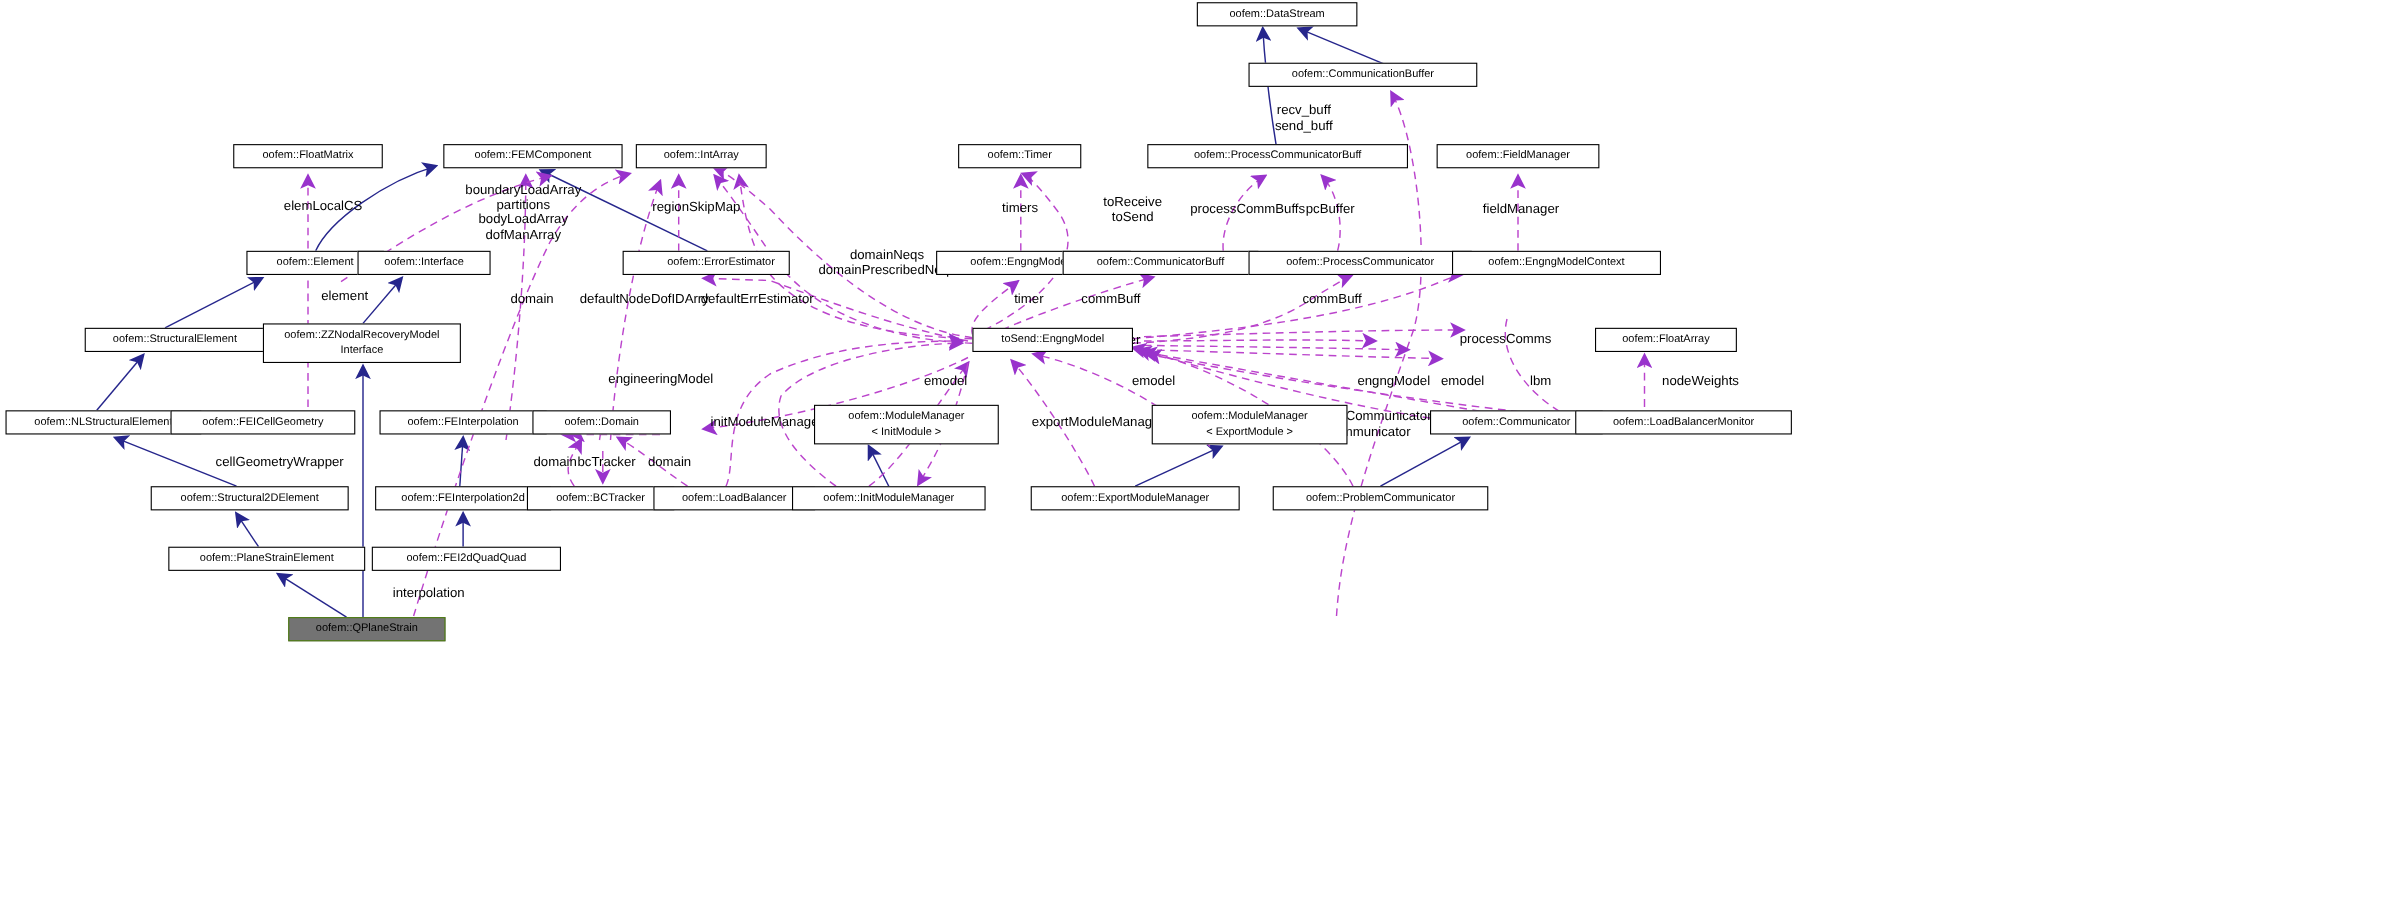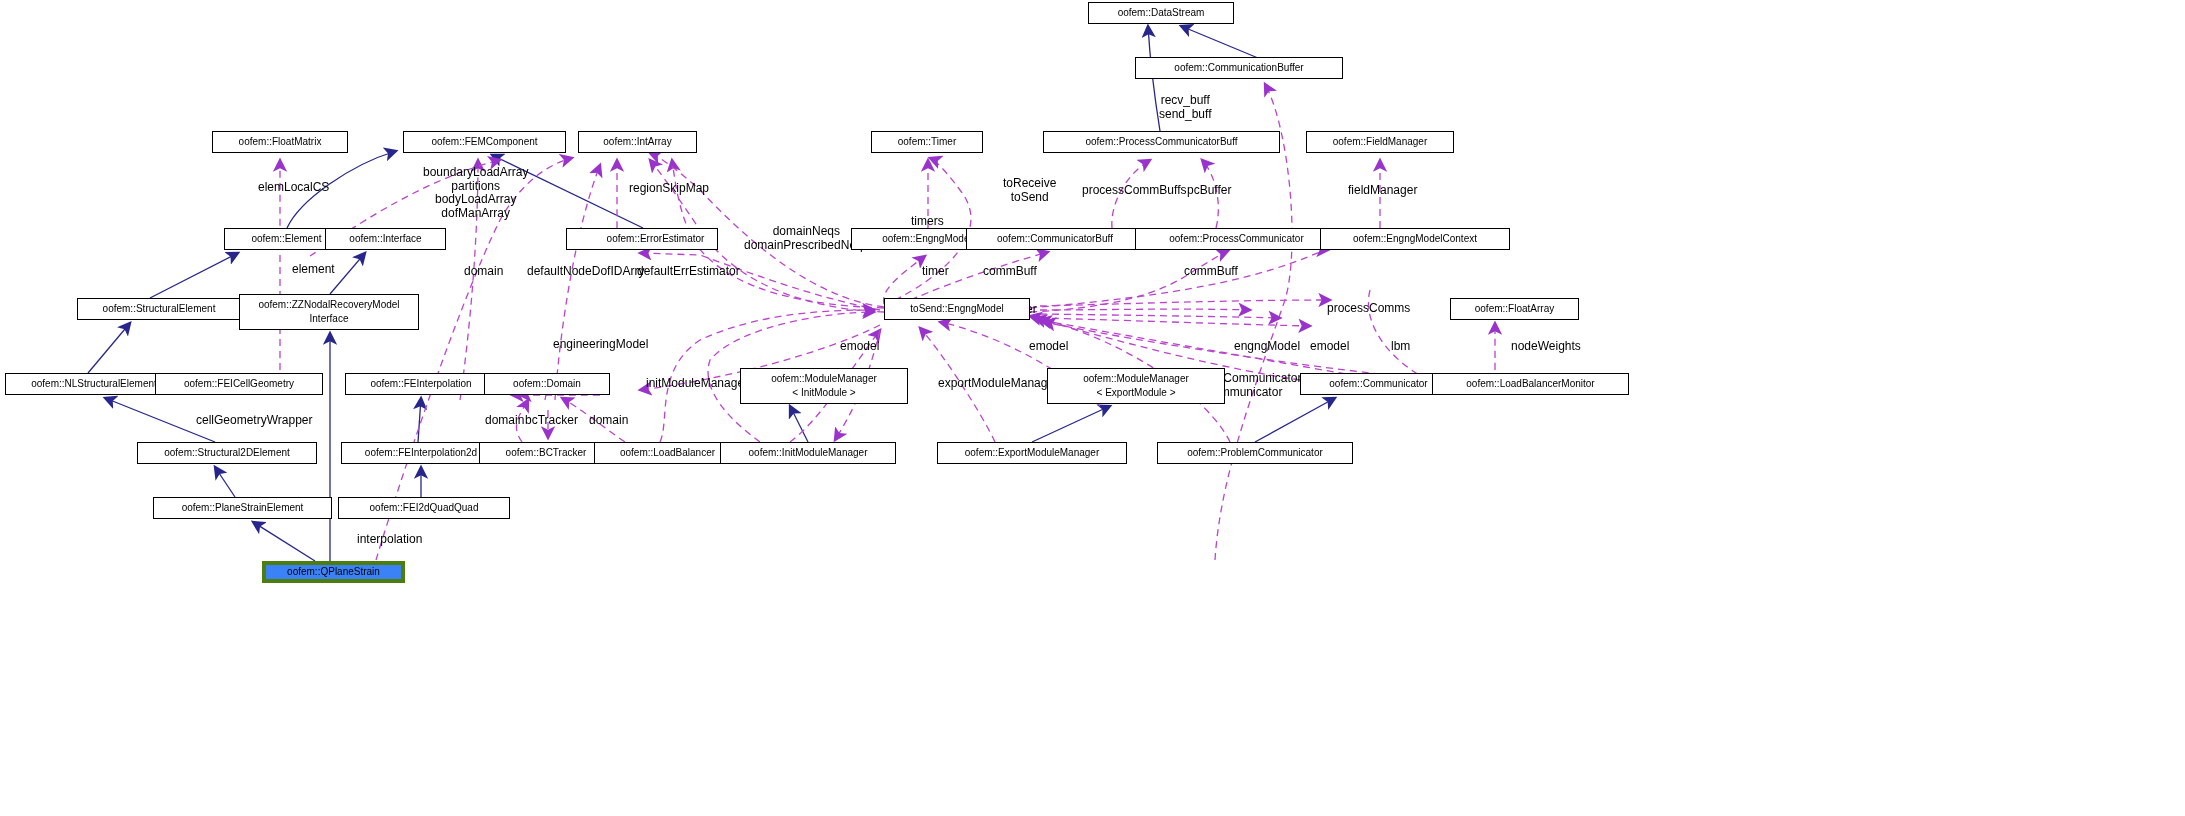--- a/index.html
+++ b/index.html
@@ -14,21 +14,21 @@
     color:#000000;
     font-size:10px;
     line-height:14px;
     display:flex;
     align-items:center;
     justify-content:center;
     text-align:center;
     white-space:pre-line;
     z-index:5;
   }
-  .cls-box.highlight{background:#3b82f6;border:4px solid #4d7c0f;}
+  .cls-box.highlight{background:#737373;border:1px solid #4d7c0f;}
   .edge-label{
     position:absolute;
     font-size:12px;
     line-height:13.5px;
     color:#000000;
     white-space:pre-line;
     z-index:4;
   }
   .edge-label.ctr{text-align:center;}
   .inherit{stroke:#26268c;stroke-width:1.3;fill:none;}
@@ -166,29 +166,29 @@
       <div class="cls-box" style="left: 338px; top: 497px; width: 172px; height: 22px;">oofem::FEI2dQuadQuad</div>
       <div class="cls-box highlight" style="left: 262px; top: 561px; width: 143px; height: 22px;">oofem::QPlaneStrain</div>
     </div>
 
   <div id="labels">
       <div class="edge-label ctr" style="left: 258px; top: 181px;">elemLocalCS</div>
       <div class="edge-label ctr" style="left: 423px; top: 166px;">boundaryLoadArray
 partitions
 bodyLoadArray
 dofManArray</div>
-      <div class="edge-label ctr" style="left: 629px; top: 182px;">regionSkipMap</div>
+      <div class="edge-label ctr" style="left: 593px; top: 182px;">regionSkipMap</div>
       <div class="edge-label ctr" style="left: 1159px; top: 94px;">recv_buff
 send_buff</div>
       <div class="edge-label ctr" style="left: 1003px; top: 177px;">toReceive
 toSend</div>
       <div class="edge-label ctr" style="left: 1082px; top: 184px;">processCommBuffs</div>
       <div class="edge-label ctr" style="left: 1187px; top: 184px;">pcBuffer</div>
       <div class="edge-label ctr" style="left: 1348px; top: 184px;">fieldManager</div>
-      <div class="edge-label ctr" style="left: 911px; top: 183px; margin-top: 32px;">timers</div>
+      <div class="edge-label ctr" style="left: 911px; top: 183px;">timers</div>
       <div class="edge-label ctr" style="left: 744px; top: 225px;">domainNeqs
 domainPrescribedNeqs</div>
       <div class="edge-label ctr" style="left: 292px; top: 263px;">element</div>
       <div class="edge-label ctr" style="left: 464px; top: 265px;">domain</div>
       <div class="edge-label ctr" style="left: 527px; top: 265px;">defaultNodeDofIDArry</div>
       <div class="edge-label ctr" style="left: 637px; top: 265px;">defaultErrEstimator</div>
       <div class="edge-label ctr" style="left: 922px; top: 265px;">timer</div>
       <div class="edge-label ctr" style="left: 983px; top: 265px;">commBuff</div>
       <div class="edge-label ctr" style="left: 1184px; top: 265px;">commBuff</div>
       <div class="edge-label ctr" style="left: 1327px; top: 302px;">processComms</div>

